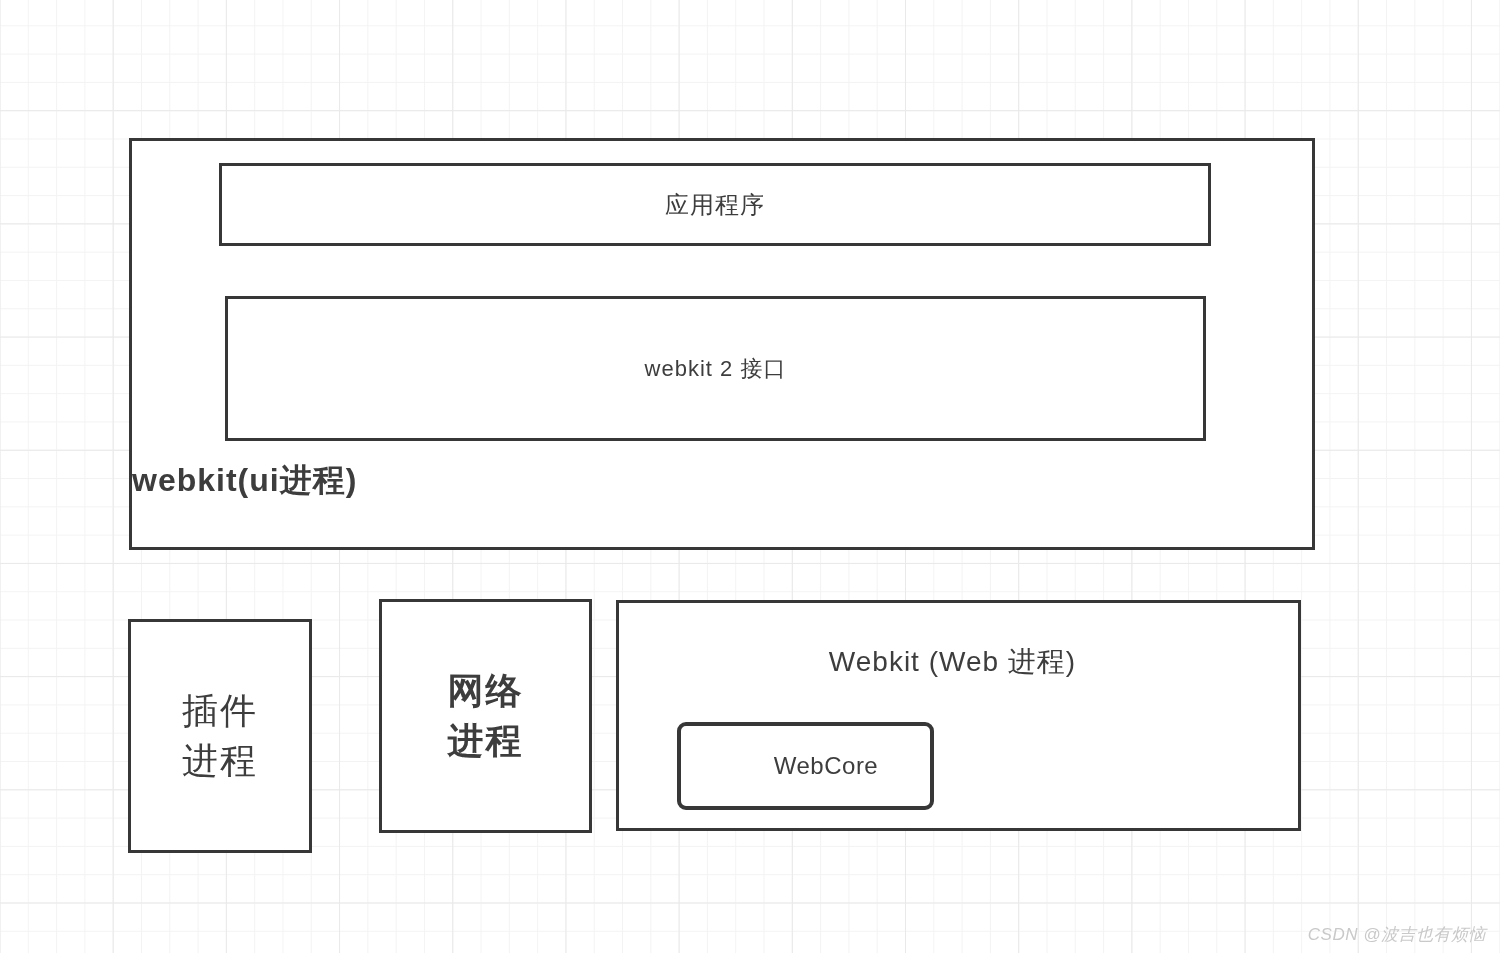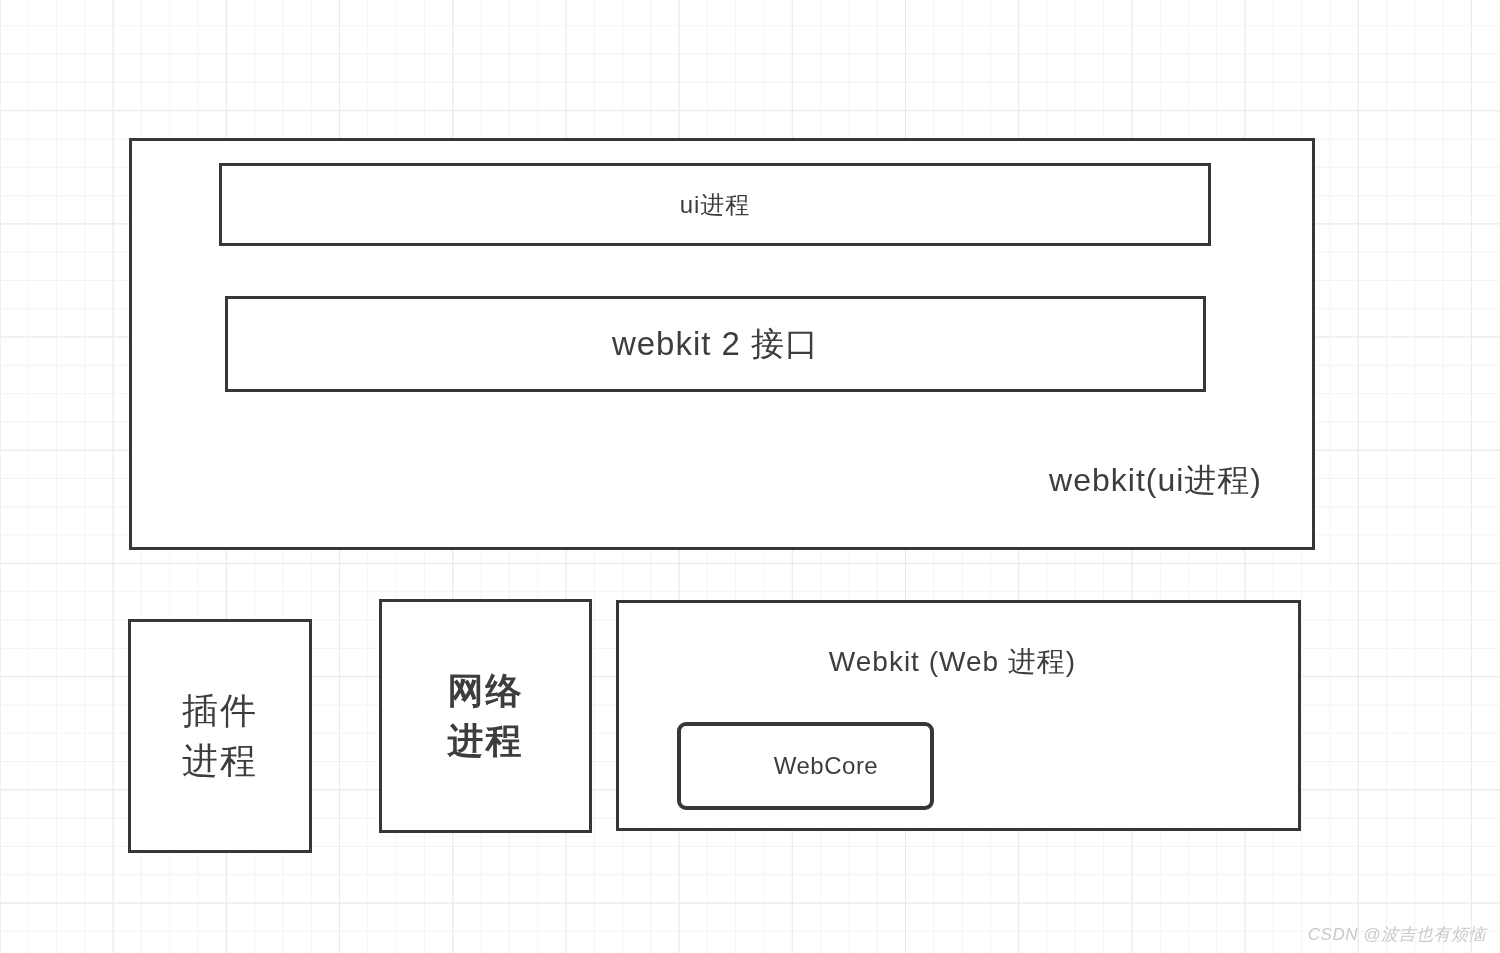--- a/index.html
+++ b/index.html
@@ -38,30 +38,31 @@
     display: block;
   }
   .app-box {
     left: 87px; top: 22px;
     width: 992px; height: 83px;
     font-size: 24px;
     letter-spacing: 1px;
   }
   .interface-box {
     left: 93px; top: 155px;
-    width: 981px; height: 96px;
-    font-size: 33px;
+    width: 981px; height: 145px;
+    font-size: 22px;
     letter-spacing: 1px;
   }
   .ui-process-label {
     position: absolute;
     left: 0; right: 50px; top: 318px;
-    text-align: right;
+    text-align: left;
     font-size: 32px;
     letter-spacing: 1px;
+    font-weight: bold;
   }
   .plugin-box {
     left: 128px; top: 619px;
     width: 184px; height: 234px;
   }
   .network-box {
     left: 379px; top: 599px;
     width: 213px; height: 234px; font-weight: bold;
   }
   .two-line {
@@ -106,21 +107,21 @@
     font-style: italic;
   }
 </style>
 </head>
 <body>
 
 <div class="stage">
 
   <div class="box outer-box">
     <div class="box app-box">
-      <span>ui进程</span>
+      <span>应用程序</span>
     </div>
     <div class="box interface-box">
       <span>webkit 2 接口</span>
     </div>
     <div class="ui-process-label">webkit(ui进程)</div>
   </div>
 
   <div class="box plugin-box">
     <div class="two-line">
       <span>插件</span>

